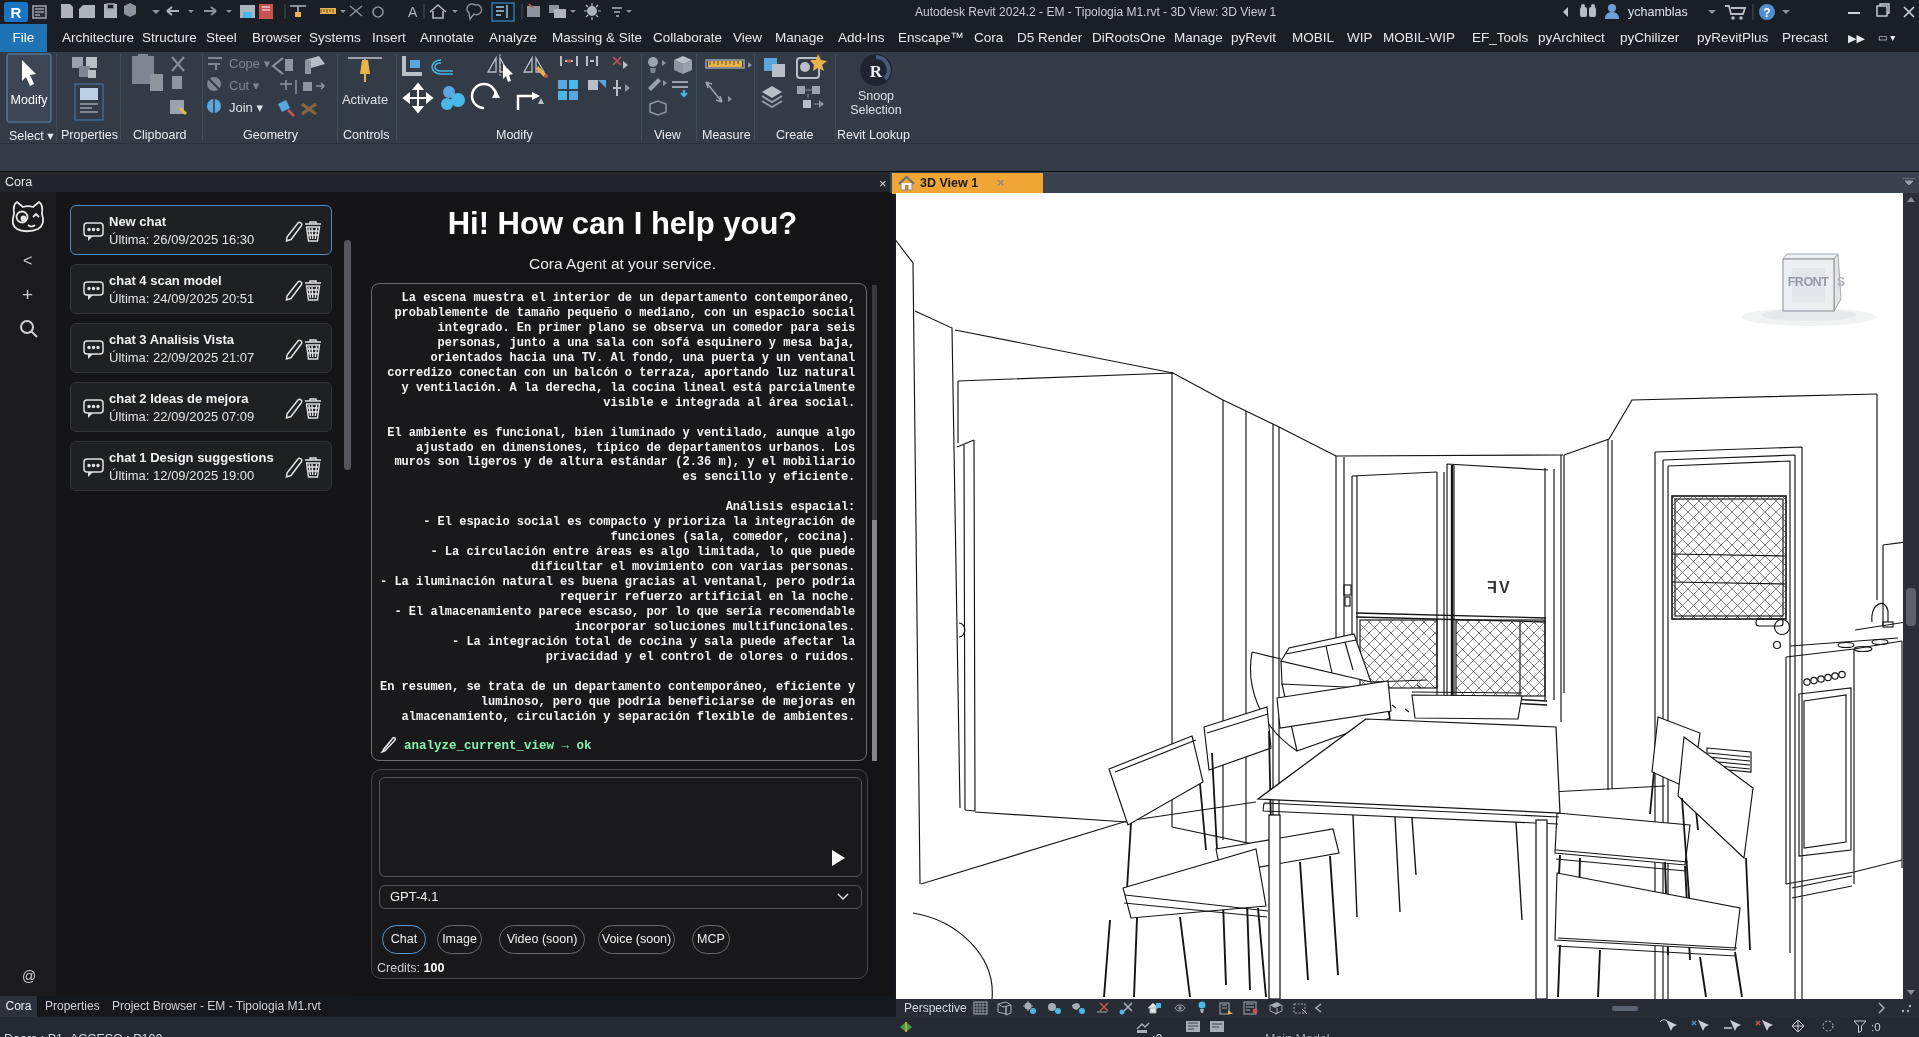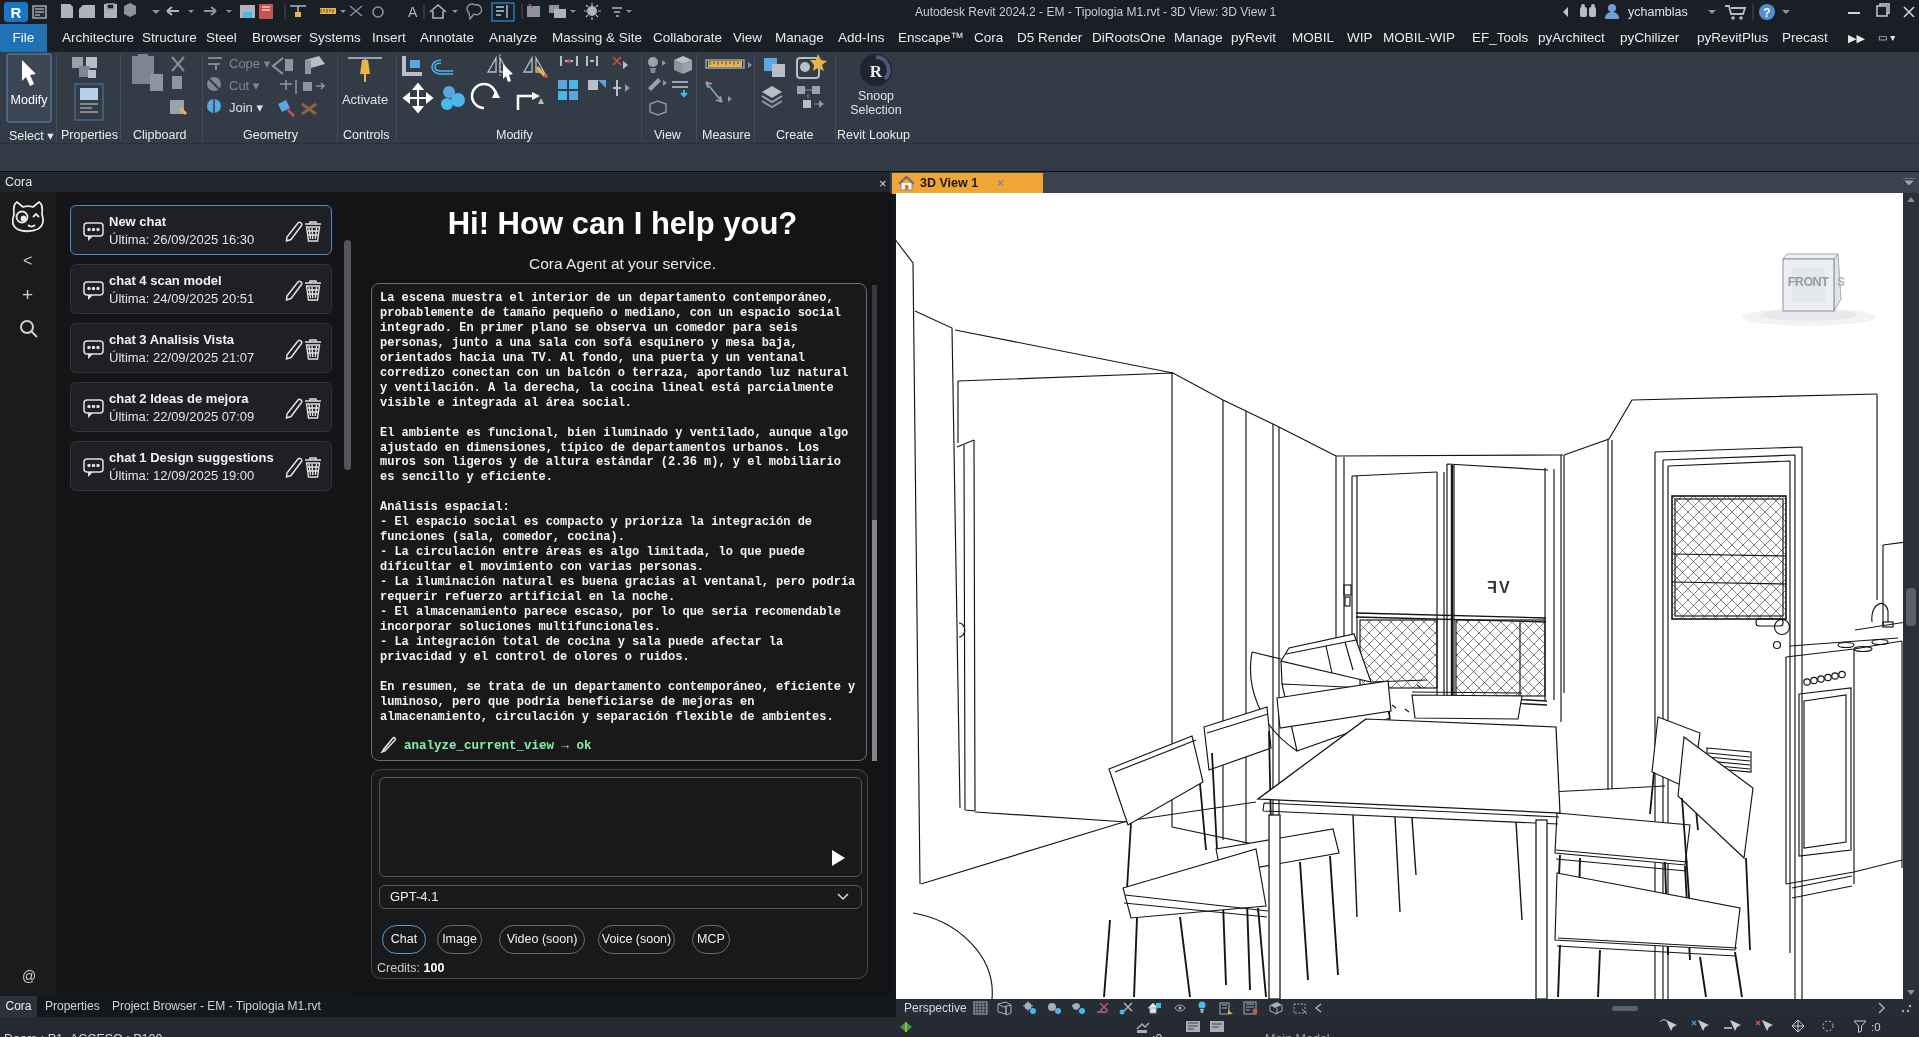--- a/index.html
+++ b/index.html
@@ -25,21 +25,21 @@
 #sidebar { left:0; top:0px; width:56px; height:804px; background:#1b1b1d; }
 .sideglyph { position:absolute; color:#cfcfcf; }
 #chatlist { left:56px; top:0; width:296px; height:804px; background:#151517; }
 .card { position:absolute; left:70px; width:262px; height:50px; background:#1f2024; border:1px solid #33343a; border-radius:6px; }
 .card.sel { border:1px solid #4a8bc8; }
 .card .t1 { position:absolute; left:38px; top:8px; font-size:13px; font-weight:bold; color:#f2f2f2; }
 .card .t2 { position:absolute; left:38px; top:26px; font-size:13px; color:#e4e4e4; }
 #main { left:352px; top:0; width:541px; height:804px; background:#141416; }
 #hi { left:0; top:14px; width:541px; text-align:center; font-size:31px; font-weight:bold; color:#fff; }
 #sub { left:0; top:63px; width:541px; text-align:center; font-size:15.5px; color:#e8e8e8; }
-#msgpanel { left:19px; top:91px; width:496px; height:478px; background:#19191c; border:1px solid #6e6e72; border-radius:8px; }
+#msgpanel { left:19px; top:91px; width:496px; height:478px; background:#19191c; border:1px solid #6e6e72; border-radius:8px;text-align:right; }
 #msgtext { position:absolute; left:8px; top:7px; font-family:"Liberation Mono", monospace; font-size:12.0px; line-height:14.95px; color:#f3f3f3; white-space:pre; font-weight:bold; letter-spacing:0px; }
 #tool-line { position:absolute; left:32px; top:455px; font-family:Liberation Mono, monospace; font-size:12.5px; font-weight:bold; color:#86efac; }
 #inputbox { left:19px; top:577px; width:497px; height:210px; background:#19191c; border:1px solid #46464c; border-radius:10px; }
 #textarea { position:absolute; left:7px; top:7px; width:483px; height:100px; background:#1a1a1d; border:1px solid #55555c; border-radius:6px; }
 #send { position:absolute; left:460px; top:80px; width:0; height:0; border-left:13px solid #fff; border-top:8px solid transparent; border-bottom:8px solid transparent; }
 #gptdd { position:absolute; left:7px; top:115px; width:483px; height:24px; background:#1a1a1d; border:1px solid #55555c; border-radius:6px; color:#f0f0f0; font-size:13px; line-height:22px; padding-left:10px; }
 .pill { position:absolute; top:155px; height:29px; border:1px solid #6a6a70; border-radius:15px; color:#f0f0f0; font-size:12.5px; text-align:center; white-space:nowrap; }
 .pill.sel { border:1.5px solid #5b9bd8; }
 #credits { position:absolute; left:5px; top:191px; font-size:12.5px; color:#cbcbcb; }
 #credits b { color:#fff; }

